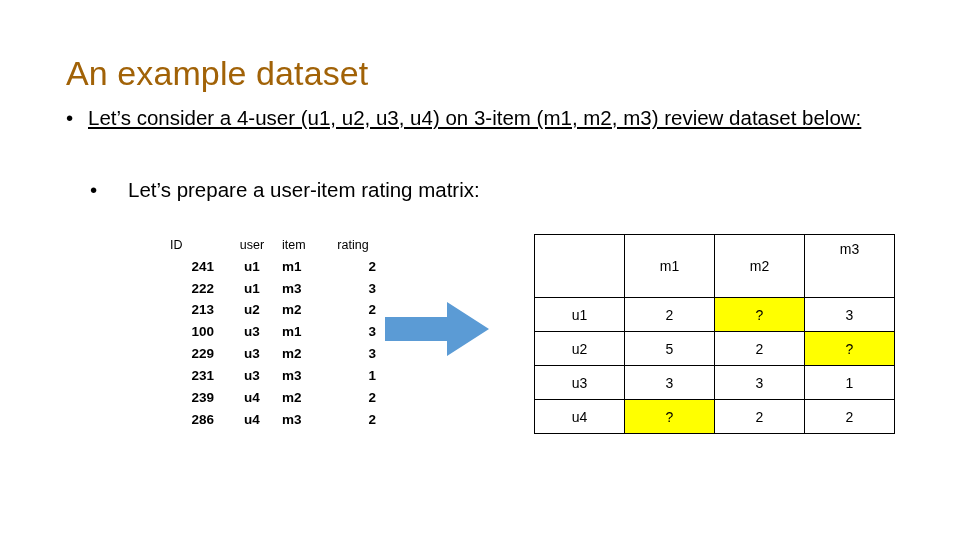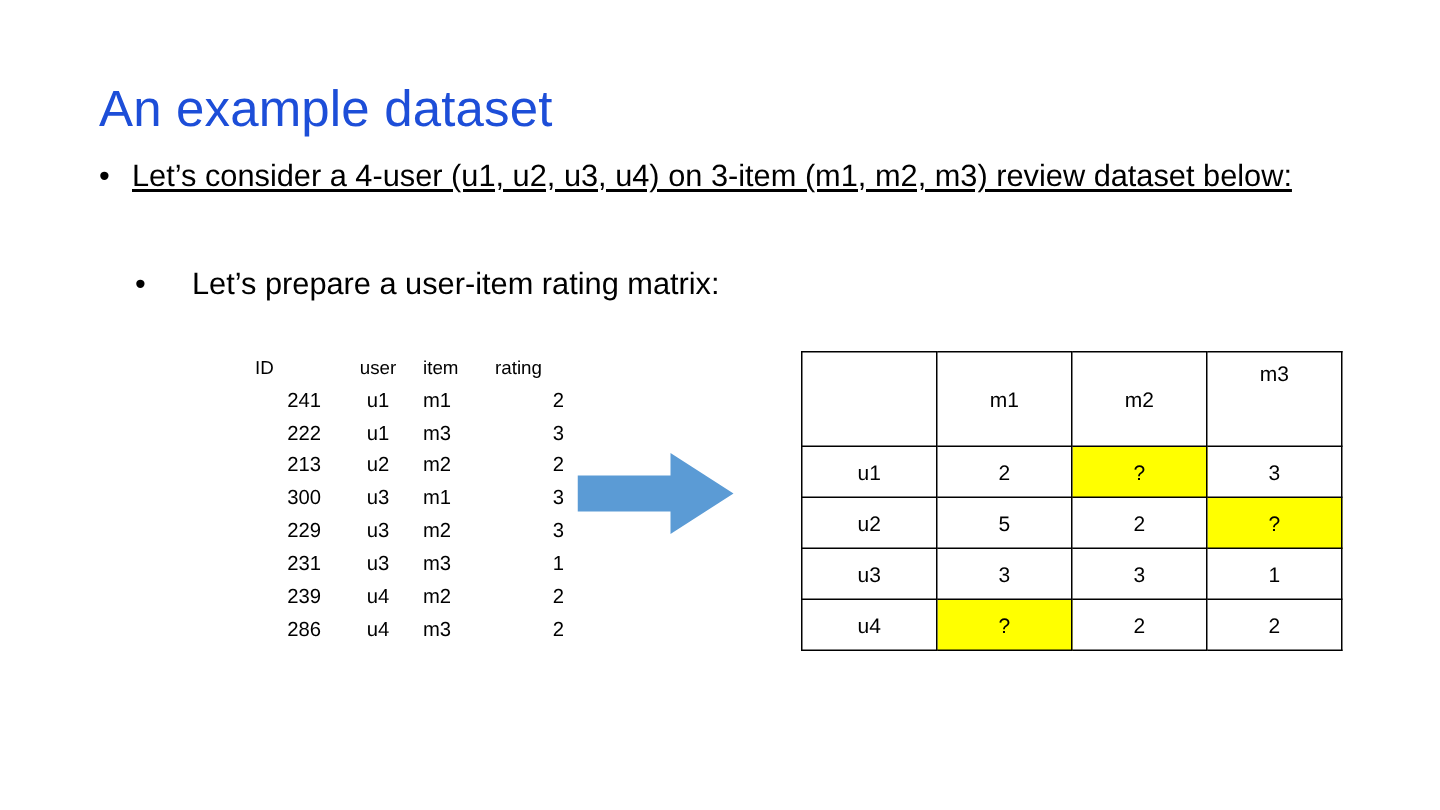--- a/index.html
+++ b/index.html
@@ -22,21 +22,21 @@
     width: 960px;
     height: 540px;
   }
 
   .title {
     position: absolute;
     left: 66px;
     top: 54px;
     font-size: 34px;
     font-weight: 400;
-    color: #1d4ed8;
+    color: #a16207;
     letter-spacing: 0.1px;
     white-space: nowrap;
   }
 
   .bullet1 {
     position: absolute;
     left: 66px;
     top: 104px;
     width: 850px;
     font-size: 20.5px;
@@ -74,33 +74,33 @@
   
   .raw-table {
     position: absolute;
     left: 160px;
     top: 236px;
     border-collapse: collapse;
     font-size: 13.5px;
   }
   .raw-table td, .raw-table th {
     padding: 2px 0 3px 0;
-    font-weight: normal;
+    font-weight: bold;
     line-height: 1.25;
   }
   .raw-table th {
     font-weight: normal;
     font-size: 12.5px;
   }
   .col-id    { width: 44px; text-align: right; padding-right: 6px !important; }
   .col-user  { width: 48px; text-align: center;  padding-left: 8px !important; }
   .col-item  { width: 46px; text-align: left;  padding-left: 6px !important; }
   .col-rating{ width: 46px; text-align: right; padding-right: 10px !important; }
   .raw-table th.col-id { text-align: left; padding-left: 10px !important; }
-  .raw-table th.col-rating { text-align: left; padding-left: 2px !important; }
+  .raw-table th.col-rating { text-align: center; padding-left: 2px !important; }
 
   
   .arrow {
     position: absolute;
     left: 385px;
     top: 300px;
     width: 105px;
     height: 58px;
   }
 
@@ -170,21 +170,21 @@
         <td class="col-item">m3</td>
         <td class="col-rating">3</td>
       </tr>
       <tr>
         <td class="col-id">213</td>
         <td class="col-user">u2</td>
         <td class="col-item">m2</td>
         <td class="col-rating">2</td>
       </tr>
       <tr>
-        <td class="col-id">300</td>
+        <td class="col-id">100</td>
         <td class="col-user">u3</td>
         <td class="col-item">m1</td>
         <td class="col-rating">3</td>
       </tr>
       <tr>
         <td class="col-id">229</td>
         <td class="col-user">u3</td>
         <td class="col-item">m2</td>
         <td class="col-rating">3</td>
       </tr>

